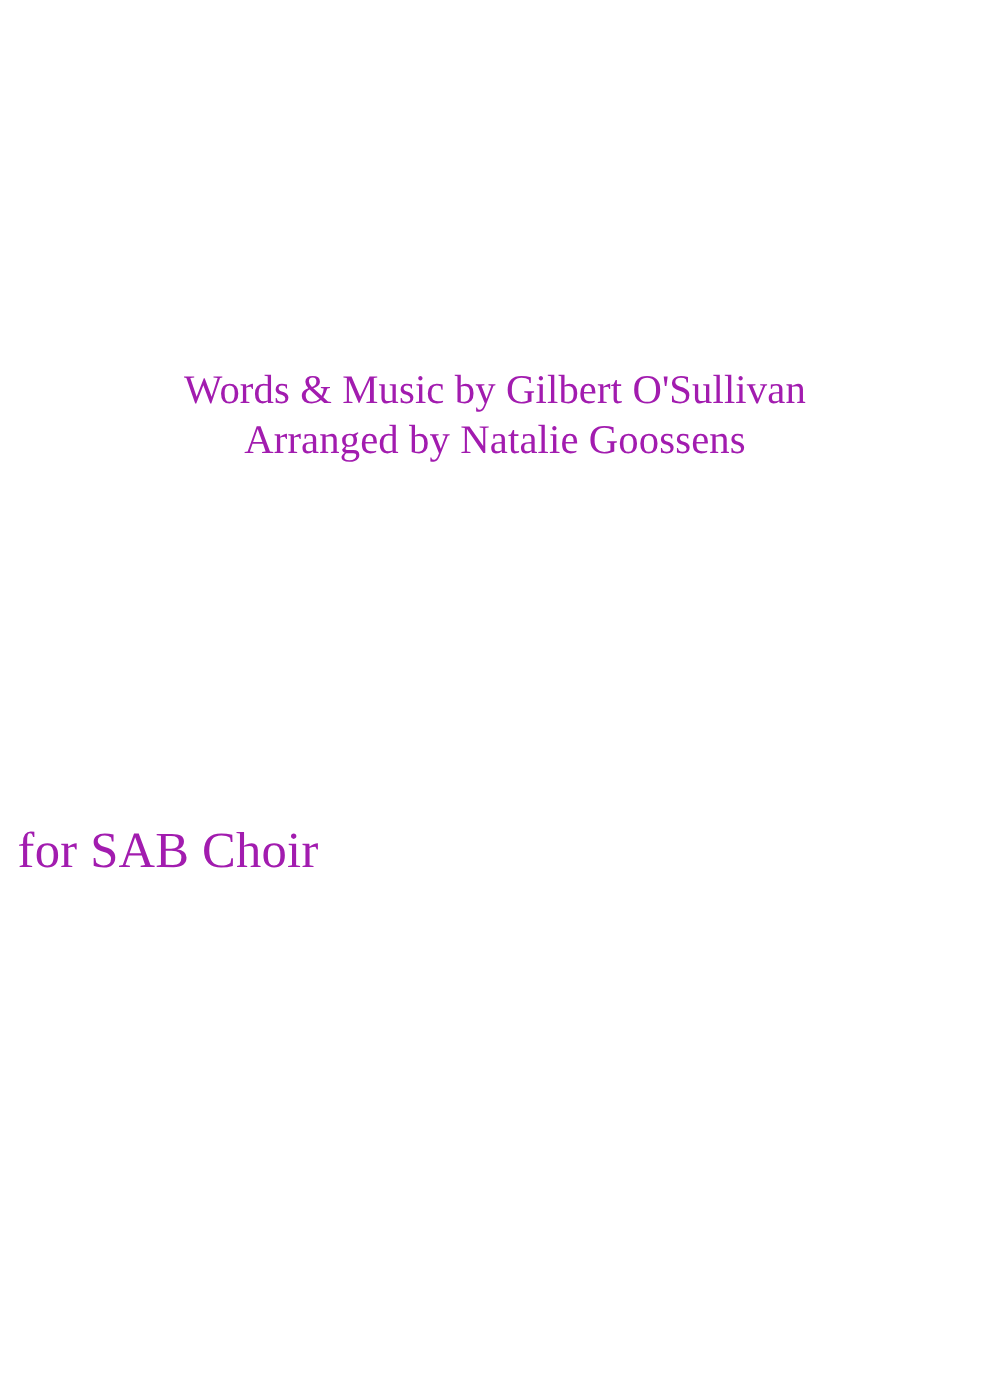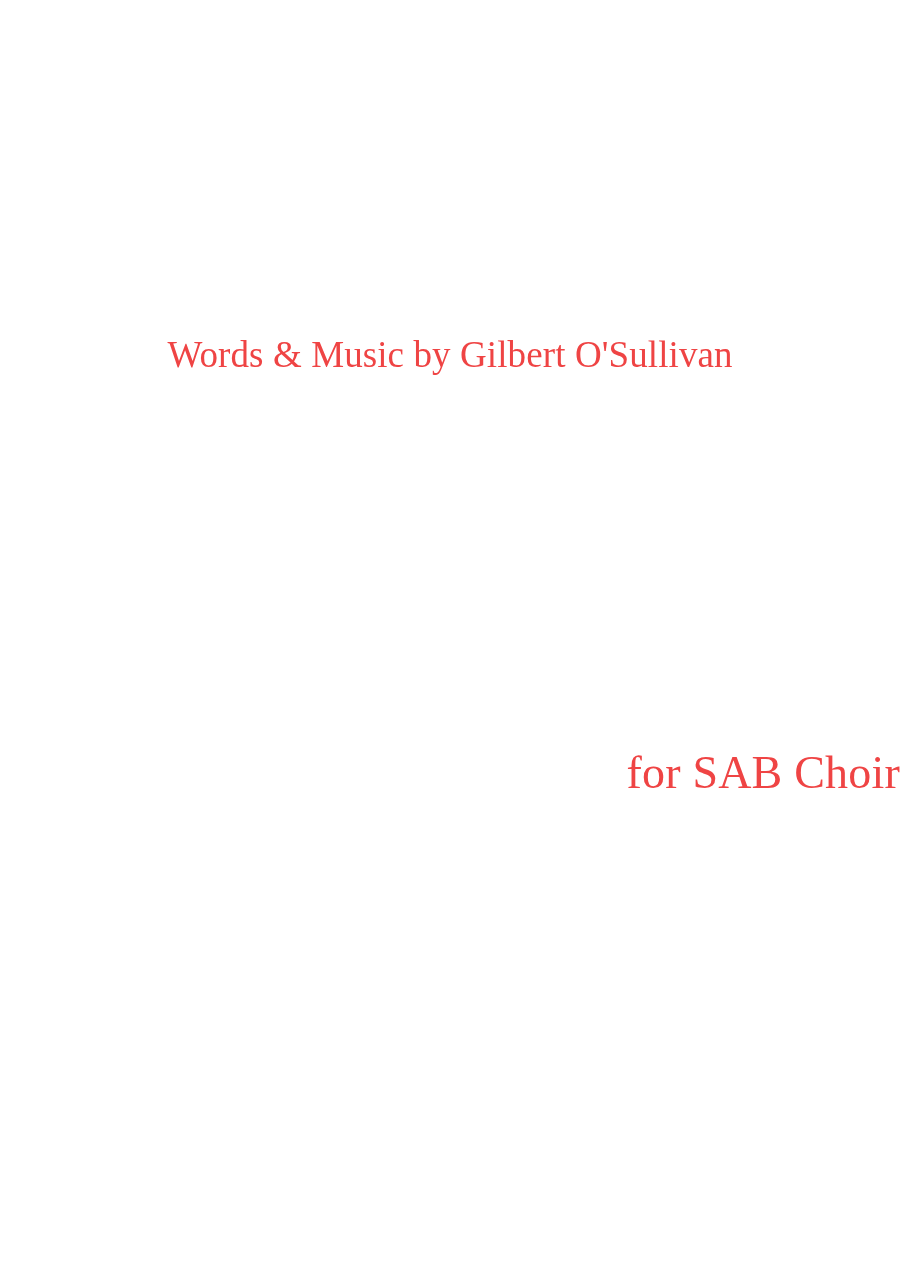--- a/index.html
+++ b/index.html
@@ -10,21 +10,21 @@
   }
 
   .page {
     position: relative;
     width: 900px;
     height: 1271px;
     margin: 0 auto;
     background: #ffffff;
     overflow: hidden;
     font-family: "Liberation Serif", "DejaVu Serif", serif;
-    color: #ef4444;
+    color: #a21caf;
     -webkit-font-smoothing: antialiased;
   }
 
   
   .credits {
     position: absolute;
     left: 0;
     right: 0;
     top: 332px;
     text-align: center;
@@ -49,36 +49,37 @@
     font-size: 70px;
     font-weight: 400;
     line-height: 78px;
     letter-spacing: 0.2px;
     white-space: nowrap;
   }
 
   
   .subtitle {
     position: absolute;
-    left: 0;
+    left: 16px;
     right: 0;
     top: 746px;
-    text-align: right;
+    text-align: left;
     font-size: 46px;
     font-weight: 400;
     line-height: 54px;
     letter-spacing: 0.2px;
     white-space: nowrap;
   }
 </style>
 </head>
 <body>
 
 <div class="page">
 
   <div class="credits">
     <span class="credits-line">Words &amp; Music by Gilbert O'Sullivan</span>
+    <span class="credits-line">Arranged by Natalie Goossens</span>
   </div>
 
 
   <div class="subtitle">for SAB Choir</div>
 
 </div>
 
 </body></html>

